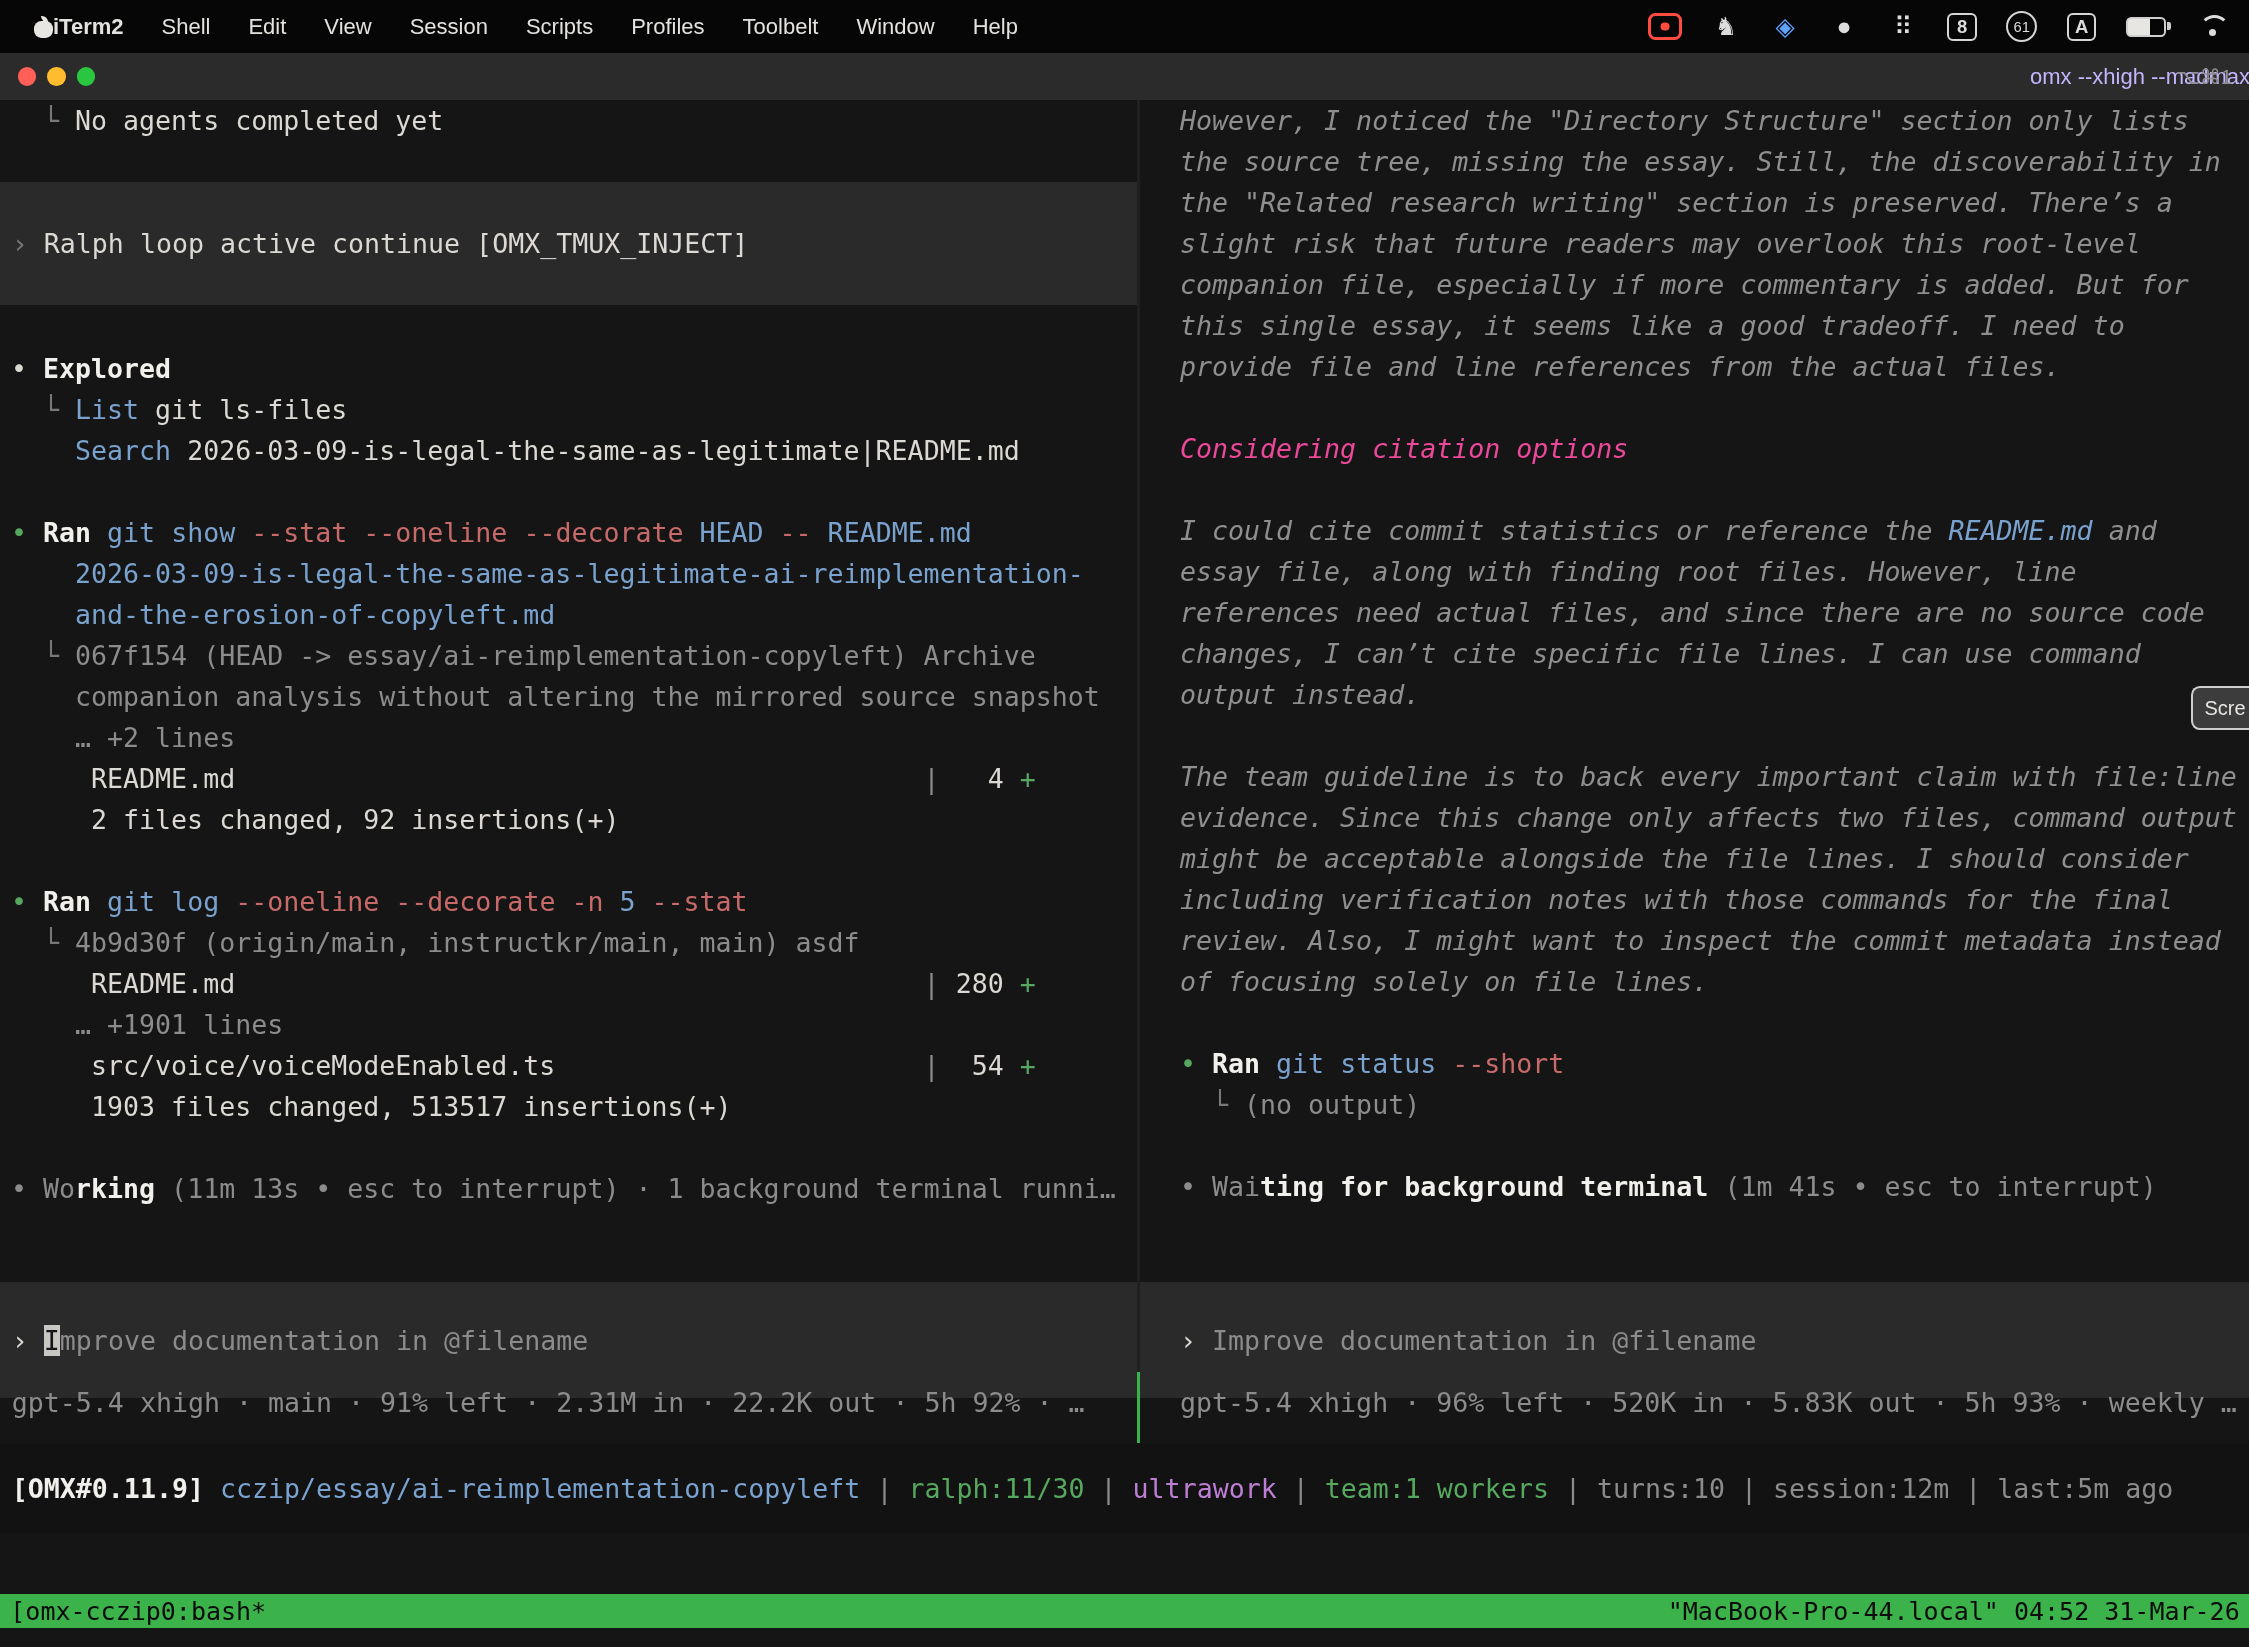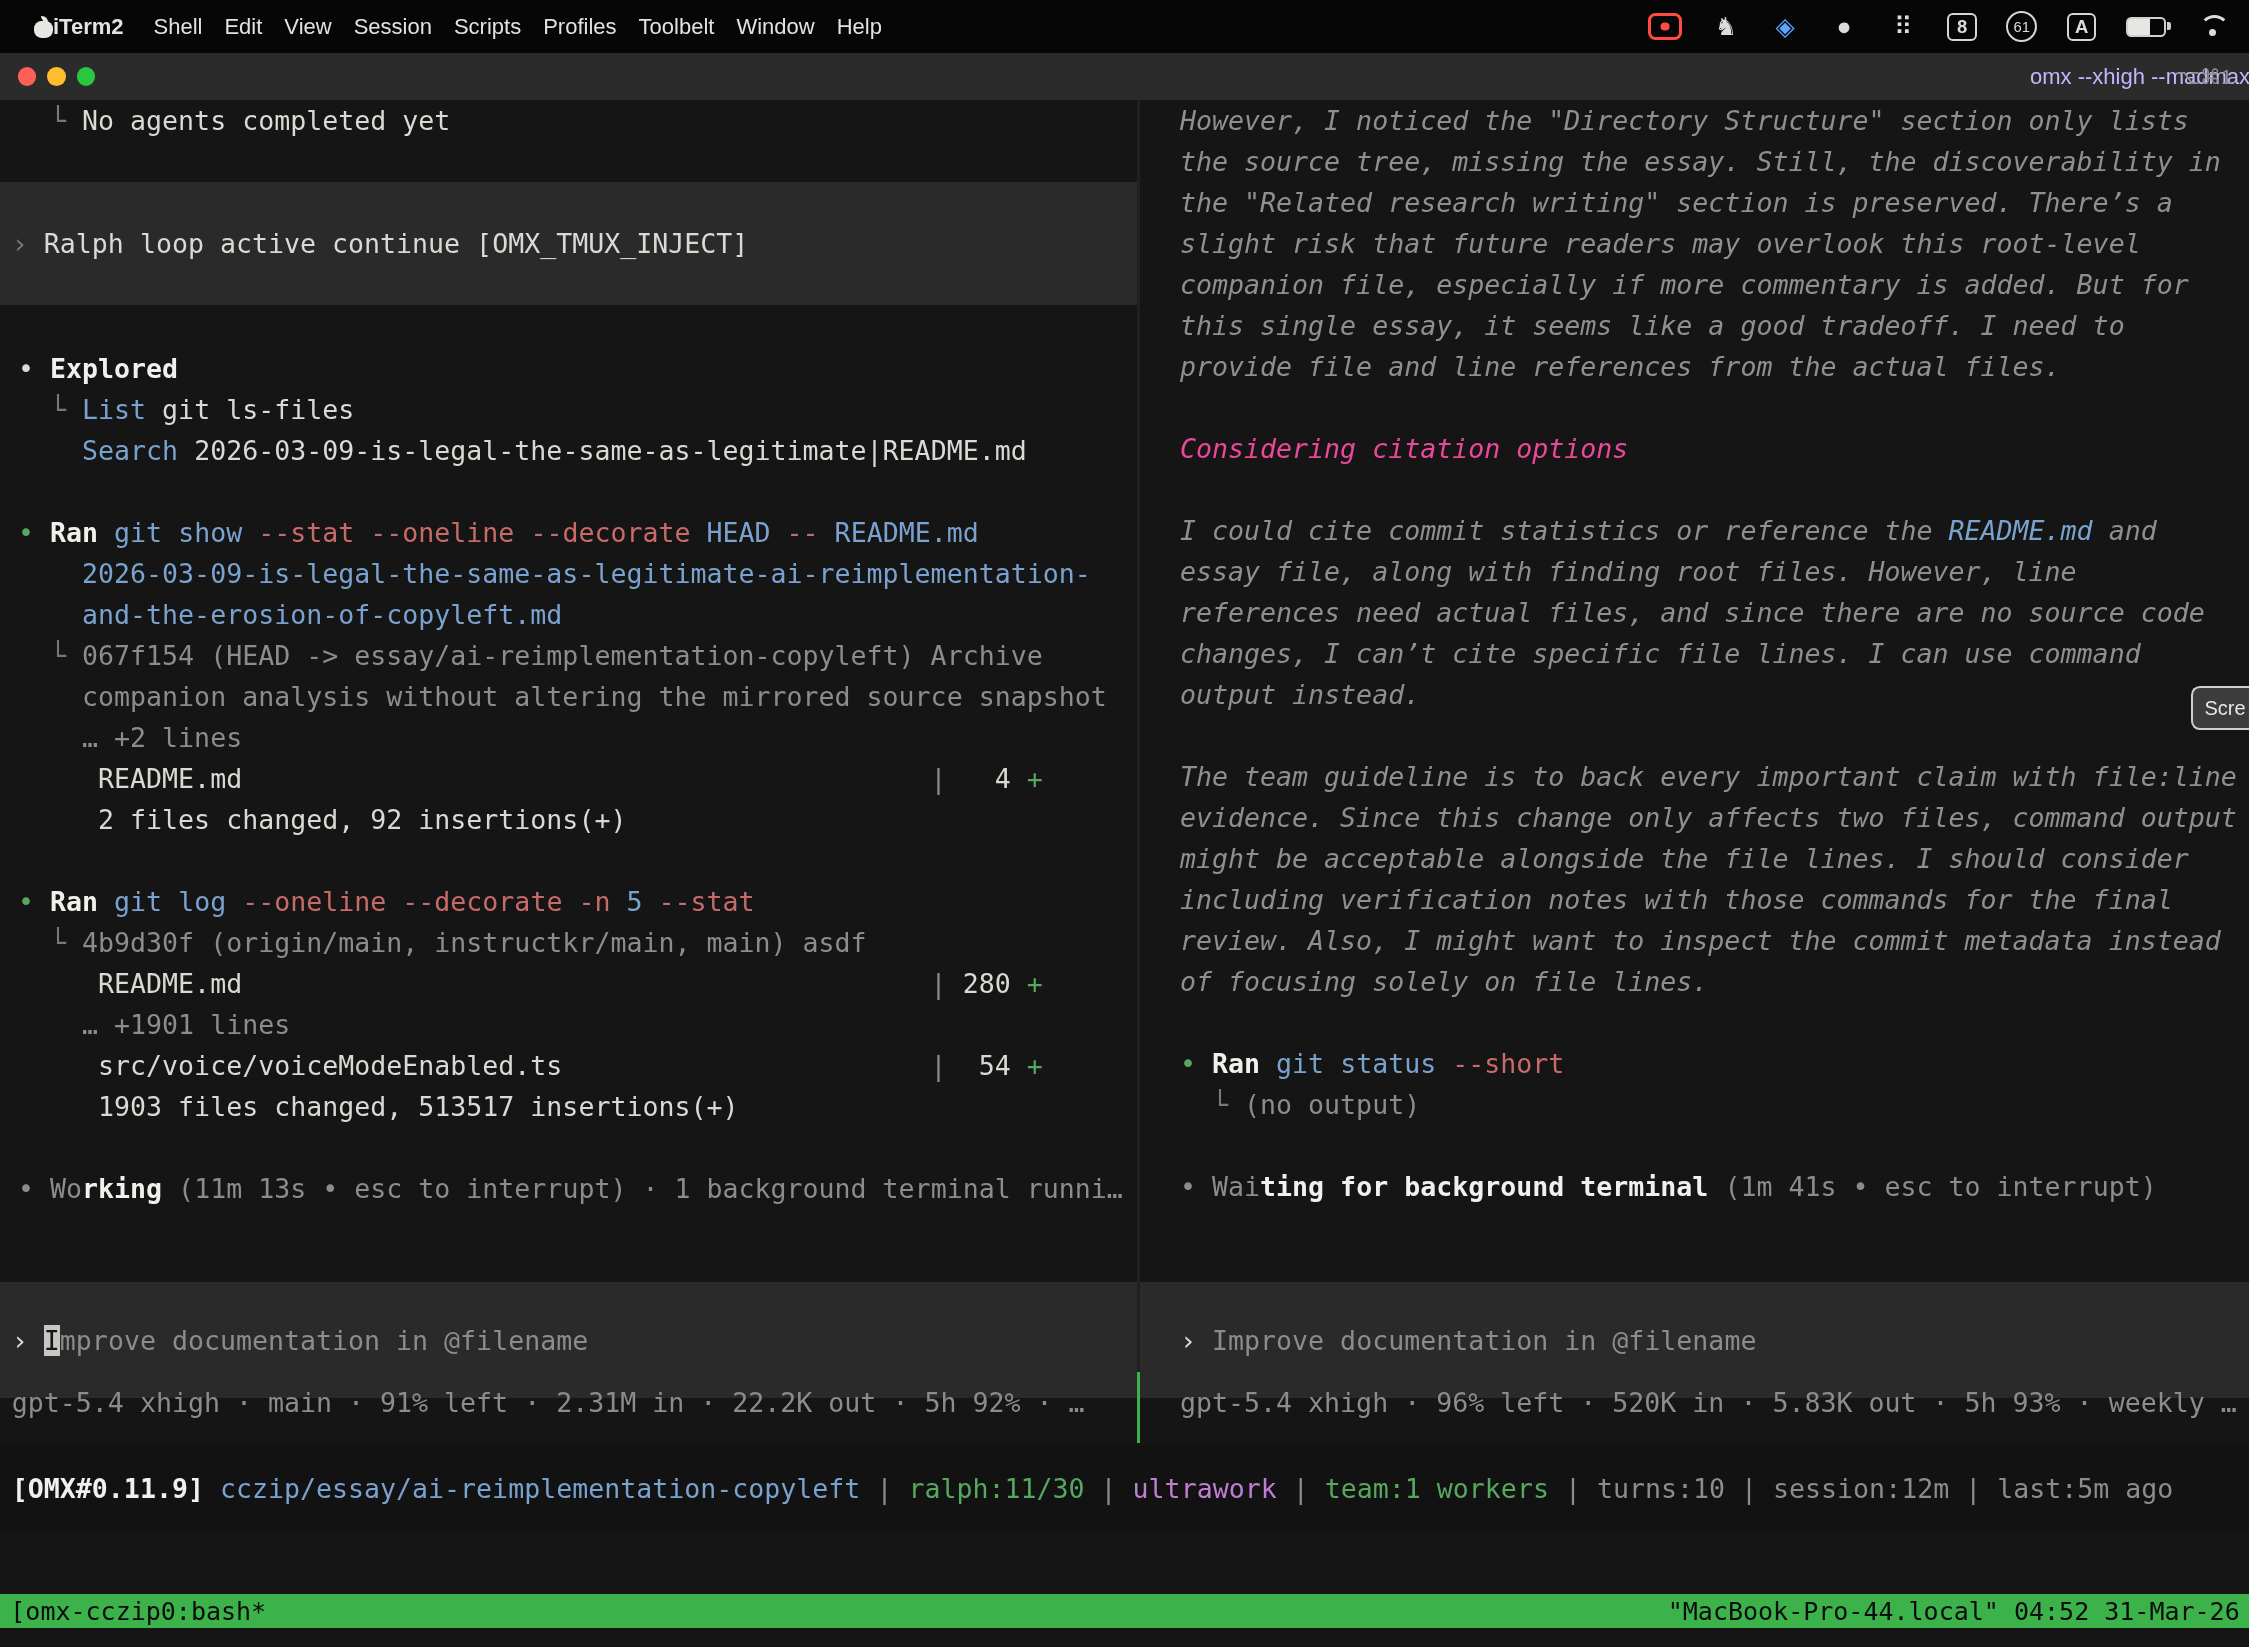--- a/index.html
+++ b/index.html
@@ -10,21 +10,21 @@
   
   #menu-bar{position:absolute;top:0;left:0;right:0;height:53px;background:#060606;
     display:flex;align-items:center;padding:0 20.7px 0 34px;
     font-family:"Liberation Sans",sans-serif;font-size:22px;color:#e4e2df}
   .apple{width:19px;height:22px;position:relative;display:inline-block}
   .apple::before{content:"";position:absolute;bottom:0;left:0;width:19px;height:17px;
     background:#e8e6e3;border-radius:7.4px}
   .apple::after{content:"";position:absolute;top:0;left:7.4px;width:6.6px;height:6.6px;
     background:#e8e6e3;border-radius:0 7.4px 0 7.4px}
   #app-name{font-weight:bold;}
-  #menu-items{display:flex;gap:22px;margin-left:30px}
+  #menu-items{display:flex;gap:38px;margin-left:38px}
   #menu-right{margin-left:auto;display:flex;align-items:center;gap:29.5px}
   .sicon{display:inline-flex;align-items:center;justify-content:center;min-width:29.5px;height:31px;
     color:#dcdcdc;font-size:25px}
   .glyph-blue{color:#5ea4ff}
   .record{width:34px;height:26.6px;border:3px solid #ff4b40;border-radius:7.4px;position:relative}
   .record::after{content:"";position:absolute;width:8.9px;height:8.9px;border-radius:50%;
     background:#ff4b40;left:50%;top:50%;transform:translate(-50%,-50%)}
   .badge{border:2.2px solid #d6d6d6;border-radius:5.9px;font-size:18.5px;min-width:29.5px;height:28px;
     font-family:"Liberation Sans",sans-serif;font-weight:bold}
   .badge-round{border:2.2px solid #d6d6d6;border-radius:50%;font-size:14.8px;width:31px;height:31px;
@@ -53,21 +53,21 @@
 
   
   #terminal-bg{position:absolute;top:100px;left:0;right:0;bottom:0;background:#151515}
   .pane{position:absolute;top:100px;height:1343px;overflow:hidden;font-size:26.6px}
   #left-pane{left:0;width:1137px}
   #right-pane{left:1140px;width:1110px}
   #pane-divider{position:absolute;left:1137px;top:100px;width:3px;height:1343px;background:#202020}
   #pane-divider .green-seg{position:absolute;bottom:0;left:0;width:100%;height:71px;background:#3cb24a}
 
   .tline{height:41px;line-height:41px;white-space:pre;overflow:hidden}
-  #left-pane .tline{padding-left:18px}
+  #left-pane .tline{padding-left:11px}
   #right-pane .tline{padding-left:40px}
   .band{background:#2a2a2a;height:123px;display:flex;align-items:center;width:100%}
   .bandline{height:41px;line-height:41px;white-space:pre;width:100%;overflow:hidden}
   #left-pane .bandline{padding-left:11.8px}
   #right-pane .bandline{padding-left:40px}
   .input-band{position:absolute;left:0;right:0;bottom:45px;height:116px;background:#2a2a2a;
     display:flex;align-items:center}
   .pane-status{position:absolute;left:0;right:0;bottom:20px;height:41px;line-height:41px;white-space:pre}
   #left-pane .pane-status{padding-left:11.8px}
   #right-pane .pane-status{padding-left:40px}

